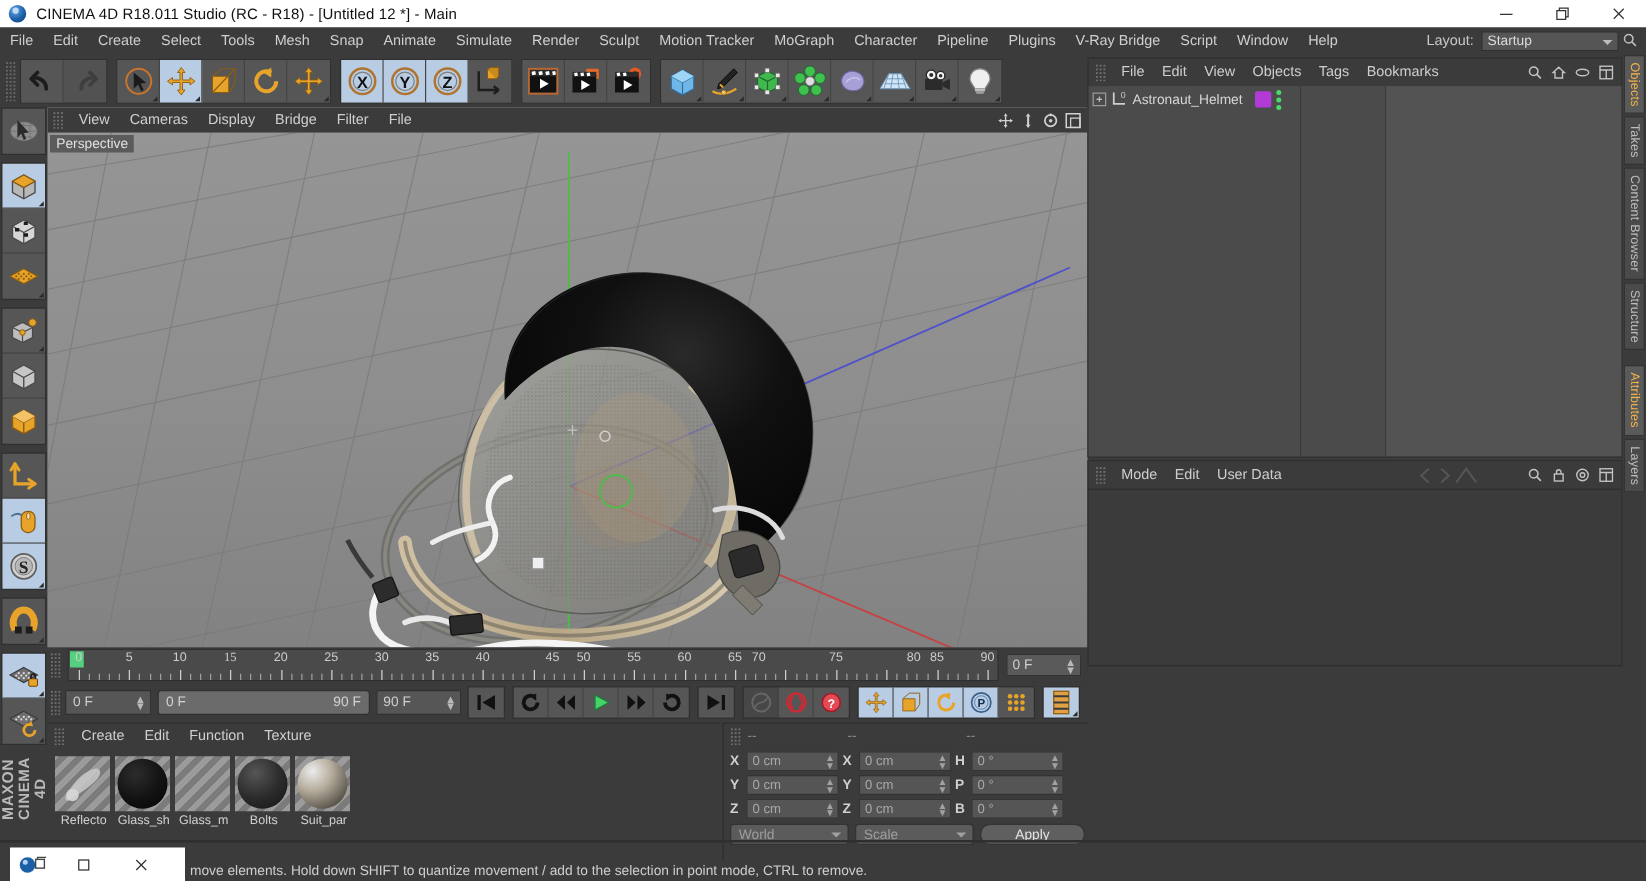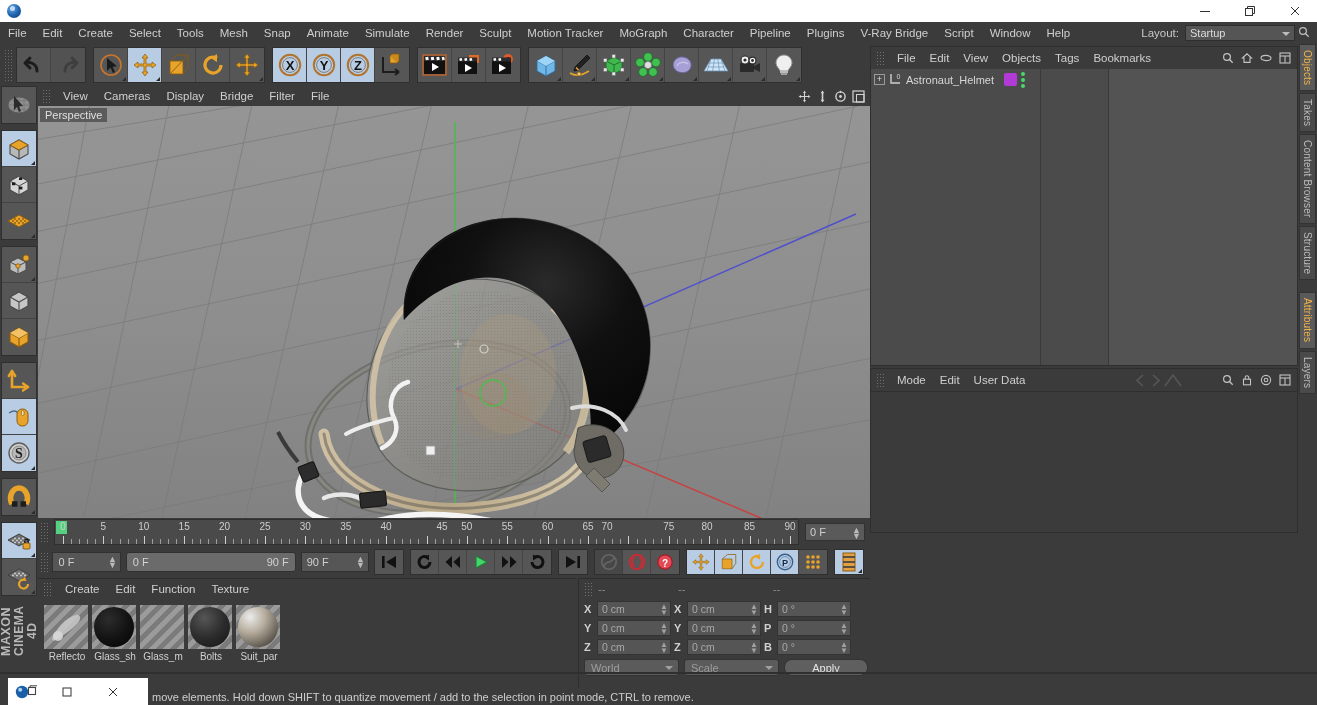--- a/index.html
+++ b/index.html
@@ -274,20 +274,21 @@
     position:absolute; left:0; top:672px; width:1317px; height:2px; background:#2f2f2f;
   }
 </style>
 </head>
 <body>
 
 <div class="app">
 
   <div class="titlebar">
     <div class="tb-icon"></div>
+    <div class="tb-title">CINEMA 4D R18.011 Studio (RC - R18) - [Untitled 12 *] - Main</div>
     <div class="tb-ctrls">
       <div class="tb-btn">
         <svg width="12" height="12" viewBox="0 0 12 12">
             <line x1="1" y1="6.5" x2="11" y2="6.5" stroke="#333" stroke-width="1"></line>
           </svg>
       </div>
       <div class="tb-btn">
         <svg width="12" height="12" viewBox="0 0 12 12">
           <rect x="1.5" y="3.5" width="7" height="7" fill="none" stroke="#333" stroke-width="1"></rect>
           <polyline points="3.5,3.5 3.5,1.5 10.5,1.5 10.5,8.5 8.5,8.5" fill="none" stroke="#333" stroke-width="1"></polyline>
@@ -949,34 +950,34 @@
         <div class="tick" style="left: 686.533px; height: 5px; background: rgb(157, 157, 157);"></div>
         <div class="tick" style="left: 694.611px; height: 8px; background: rgb(207, 207, 207);"></div>
         <div class="tick" style="left: 702.689px; height: 5px; background: rgb(157, 157, 157);"></div>
         <div class="tick" style="left: 710.767px; height: 5px; background: rgb(157, 157, 157);"></div>
         <div class="tick" style="left: 718.844px; height: 5px; background: rgb(157, 157, 157);"></div>
         <div class="tick" style="left: 726.922px; height: 5px; background: rgb(157, 157, 157);"></div>
         <div class="tick" style="left: 735px; height: 8px; background: rgb(207, 207, 207);"></div>
         <div class="lbl" style="left: 8px;">0</div>
         <div class="lbl" style="left: 48.3889px;">5</div>
         <div class="lbl" style="left: 88.7778px;">10</div>
-        <div class="lbl" style="left: 129.167px;">15</div>
+        <div class="lbl" style="left: 129.167px; font-family: Liberation Serif, serif;">15</div>
         <div class="lbl" style="left: 169.556px;">20</div>
         <div class="lbl" style="left: 209.944px;">25</div>
         <div class="lbl" style="left: 250.333px;">30</div>
         <div class="lbl" style="left: 290.722px;">35</div>
         <div class="lbl" style="left: 331.111px;">40</div>
         <div class="lbl" style="left: 387px;">45</div>
         <div class="lbl" style="left: 411.889px;">50</div>
         <div class="lbl" style="left: 452.278px;">55</div>
         <div class="lbl" style="left: 492.667px;">60</div>
         <div class="lbl" style="left: 533.056px;">65</div>
         <div class="lbl" style="left: 552px; text-align: center;">70</div>
         <div class="lbl" style="left: 613.833px;">75</div>
-        <div class="lbl" style="left: 652px; text-align: center;">80</div>
+        <div class="lbl" style="left: 676px; text-align: center;">80</div>
         <div class="lbl" style="left: 694.611px;">85</div>
         <div class="lbl" style="left: 735px;">90</div>
       </div>
     <div class="frame-field">
       <span>0 F</span>
       <span class="spin">▲<br>▼</span>
     </div>
   </div>
 
   <div class="transport">

